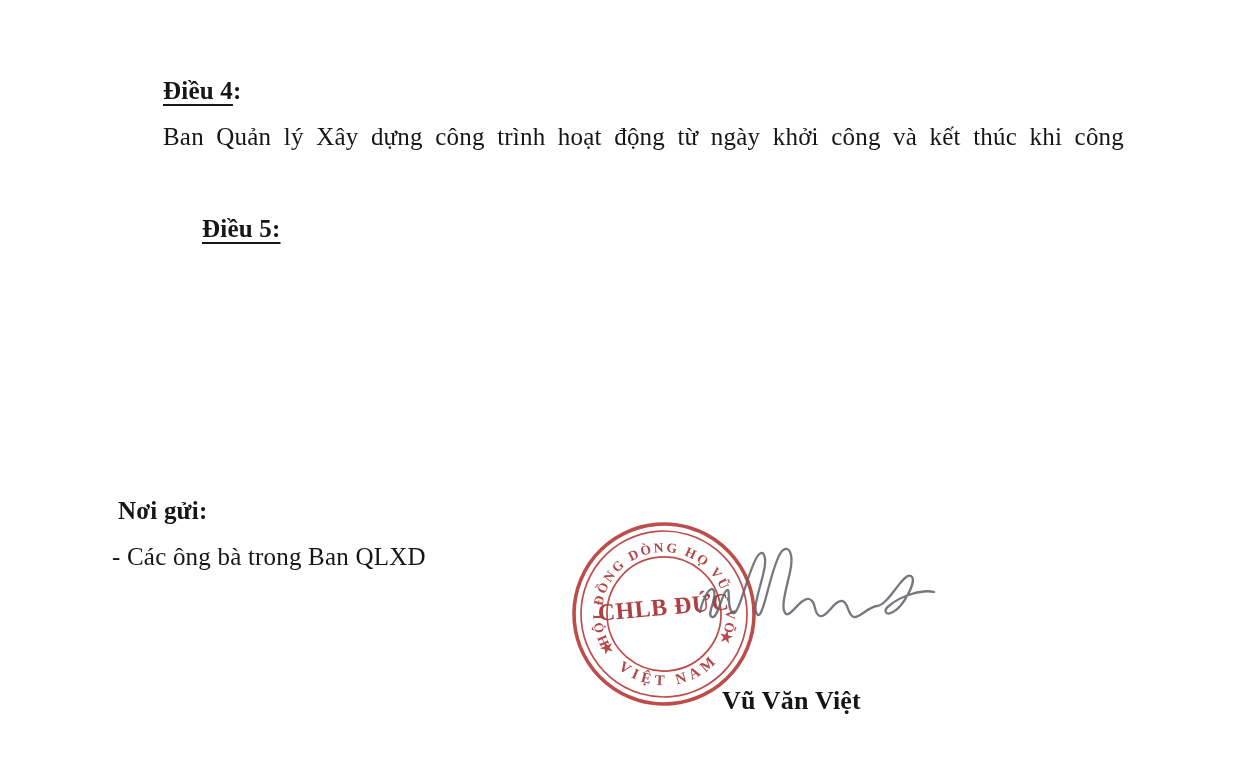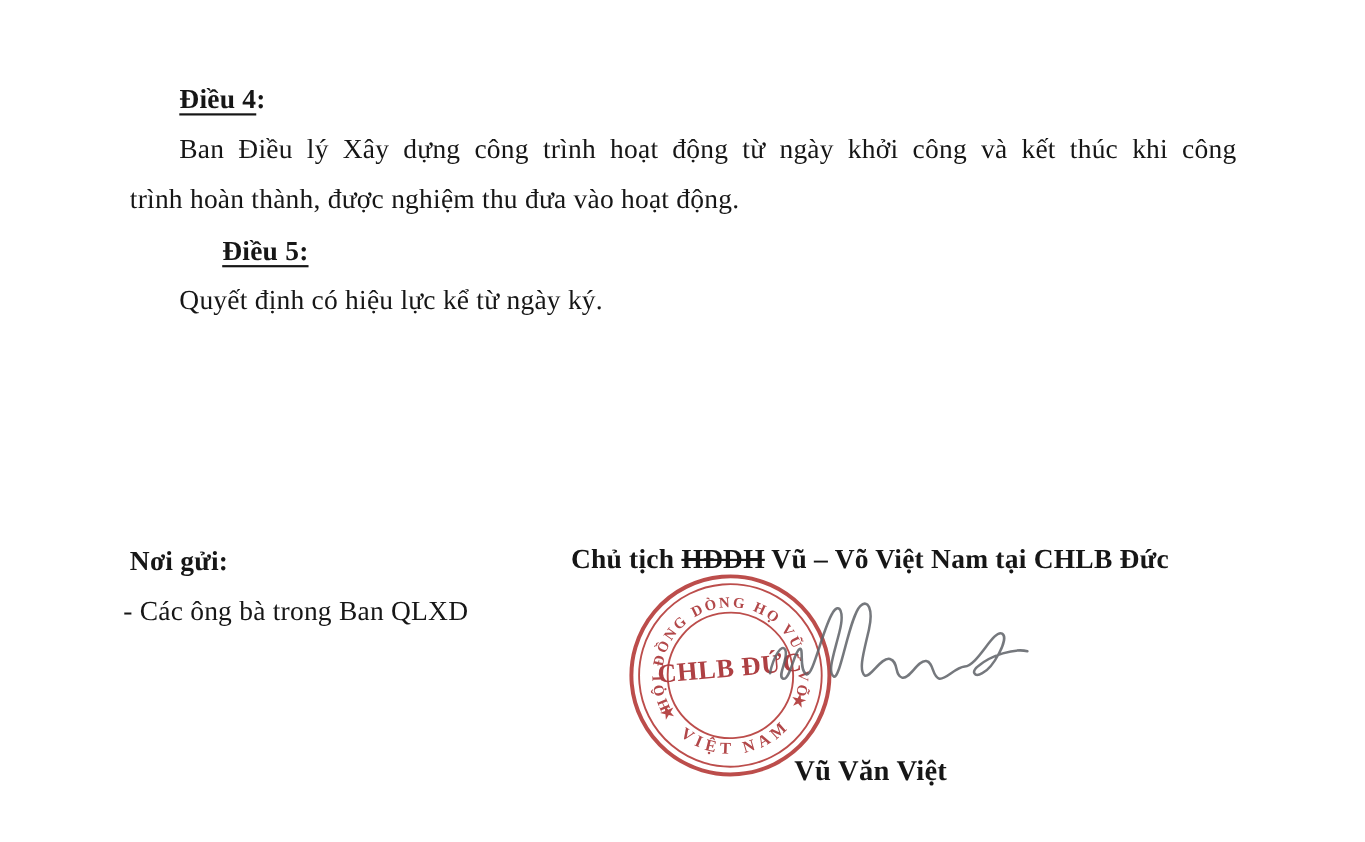--- a/index.html
+++ b/index.html
@@ -56,35 +56,30 @@
 </style>
 </head>
 <body>
 
 <div id="page">
 
   <div class="line b" style="left:163px;top:74px;">
     <span class="u">Điều 4</span><span>:</span>
   </div>
 
-  <div class="line just" style="left:163px;top:120px;width:961px;">Ban Điều lý Xây dựng công trình hoạt động từ ngày khởi công và kết thúc khi công</div>
-  <div class="line" style="left:118px;top:165px;">trình hoàn thành, được nghiệm thu đưa vào hoạt động.</div>
+  <div class="line just" style="left:163px;top:120px;width:961px;">Ban Quản lý Xây dựng công trình hoạt động từ ngày khởi công và kết thúc khi công</div>
 
   <div class="line b" style="left:163px;top:212px;margin-left:39px;">
     <span class="u">Điều 5:</span>
   </div>
 
-  <div class="line" style="left:163px;top:257px;">Quyết định có hiệu lực kể từ ngày ký.</div>
 
   <div class="line bi" style="left:118px;top:494px;">Nơi gửi:</div>
   <div class="line" style="left:112px;top:540px;">- Các ông bà trong Ban QLXD</div>
 
-  <div class="line b title-line" style="left:519px;top:492px;">
-    <span>Chủ tịch </span><span class="strike">HĐDH</span><span> Vũ – Võ Việt Nam tại CHLB Đức</span>
-  </div>
 
   <svg id="stamp-svg" viewBox="-110 -110 220 220" aria-hidden="true">
     <g transform="rotate(-5)">
       <circle cx="0" cy="0" r="90" fill="none" stroke="#b7403e" stroke-width="3.6"></circle>
       <circle cx="0" cy="0" r="83" fill="none" stroke="#b7403e" stroke-width="1.7"></circle>
       <circle cx="0" cy="0" r="57" fill="none" stroke="#b7403e" stroke-width="1.7"></circle>
       <defs>
         <path id="arcTop" d="M -56.2 26.2 A 62 62 0 1 1 56.2 26.2" fill="none"></path>
         <path id="arcBottom" d="M -58.1 41.4 A 71.5 71.5 0 0 0 58.1 41.4" fill="none"></path>
       </defs>

